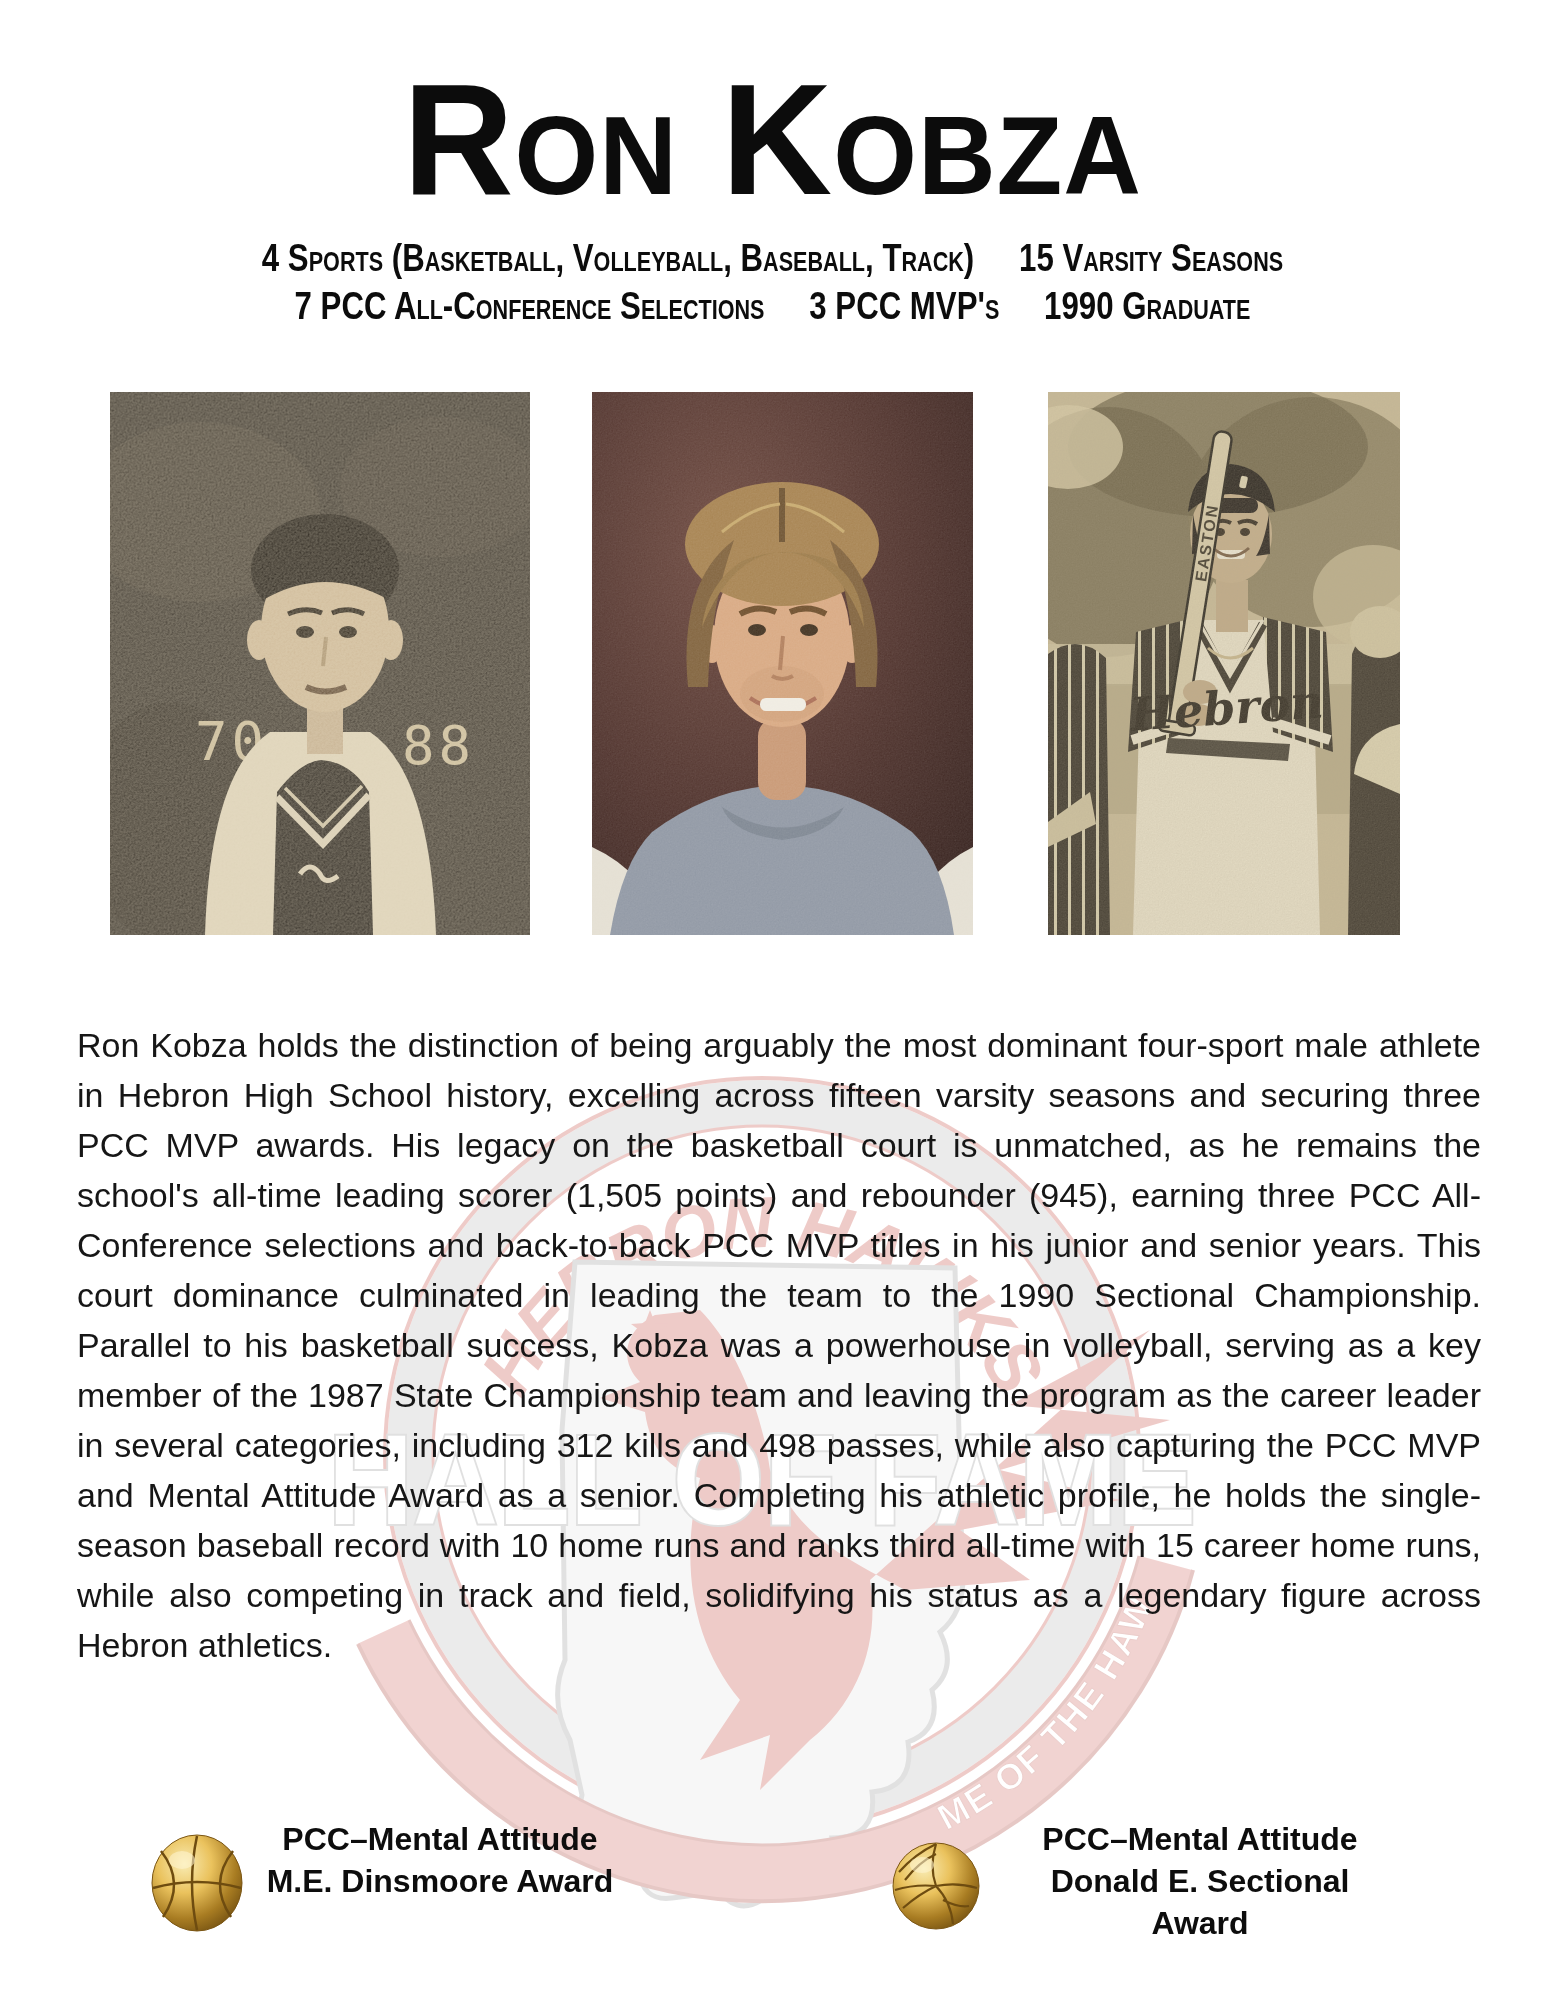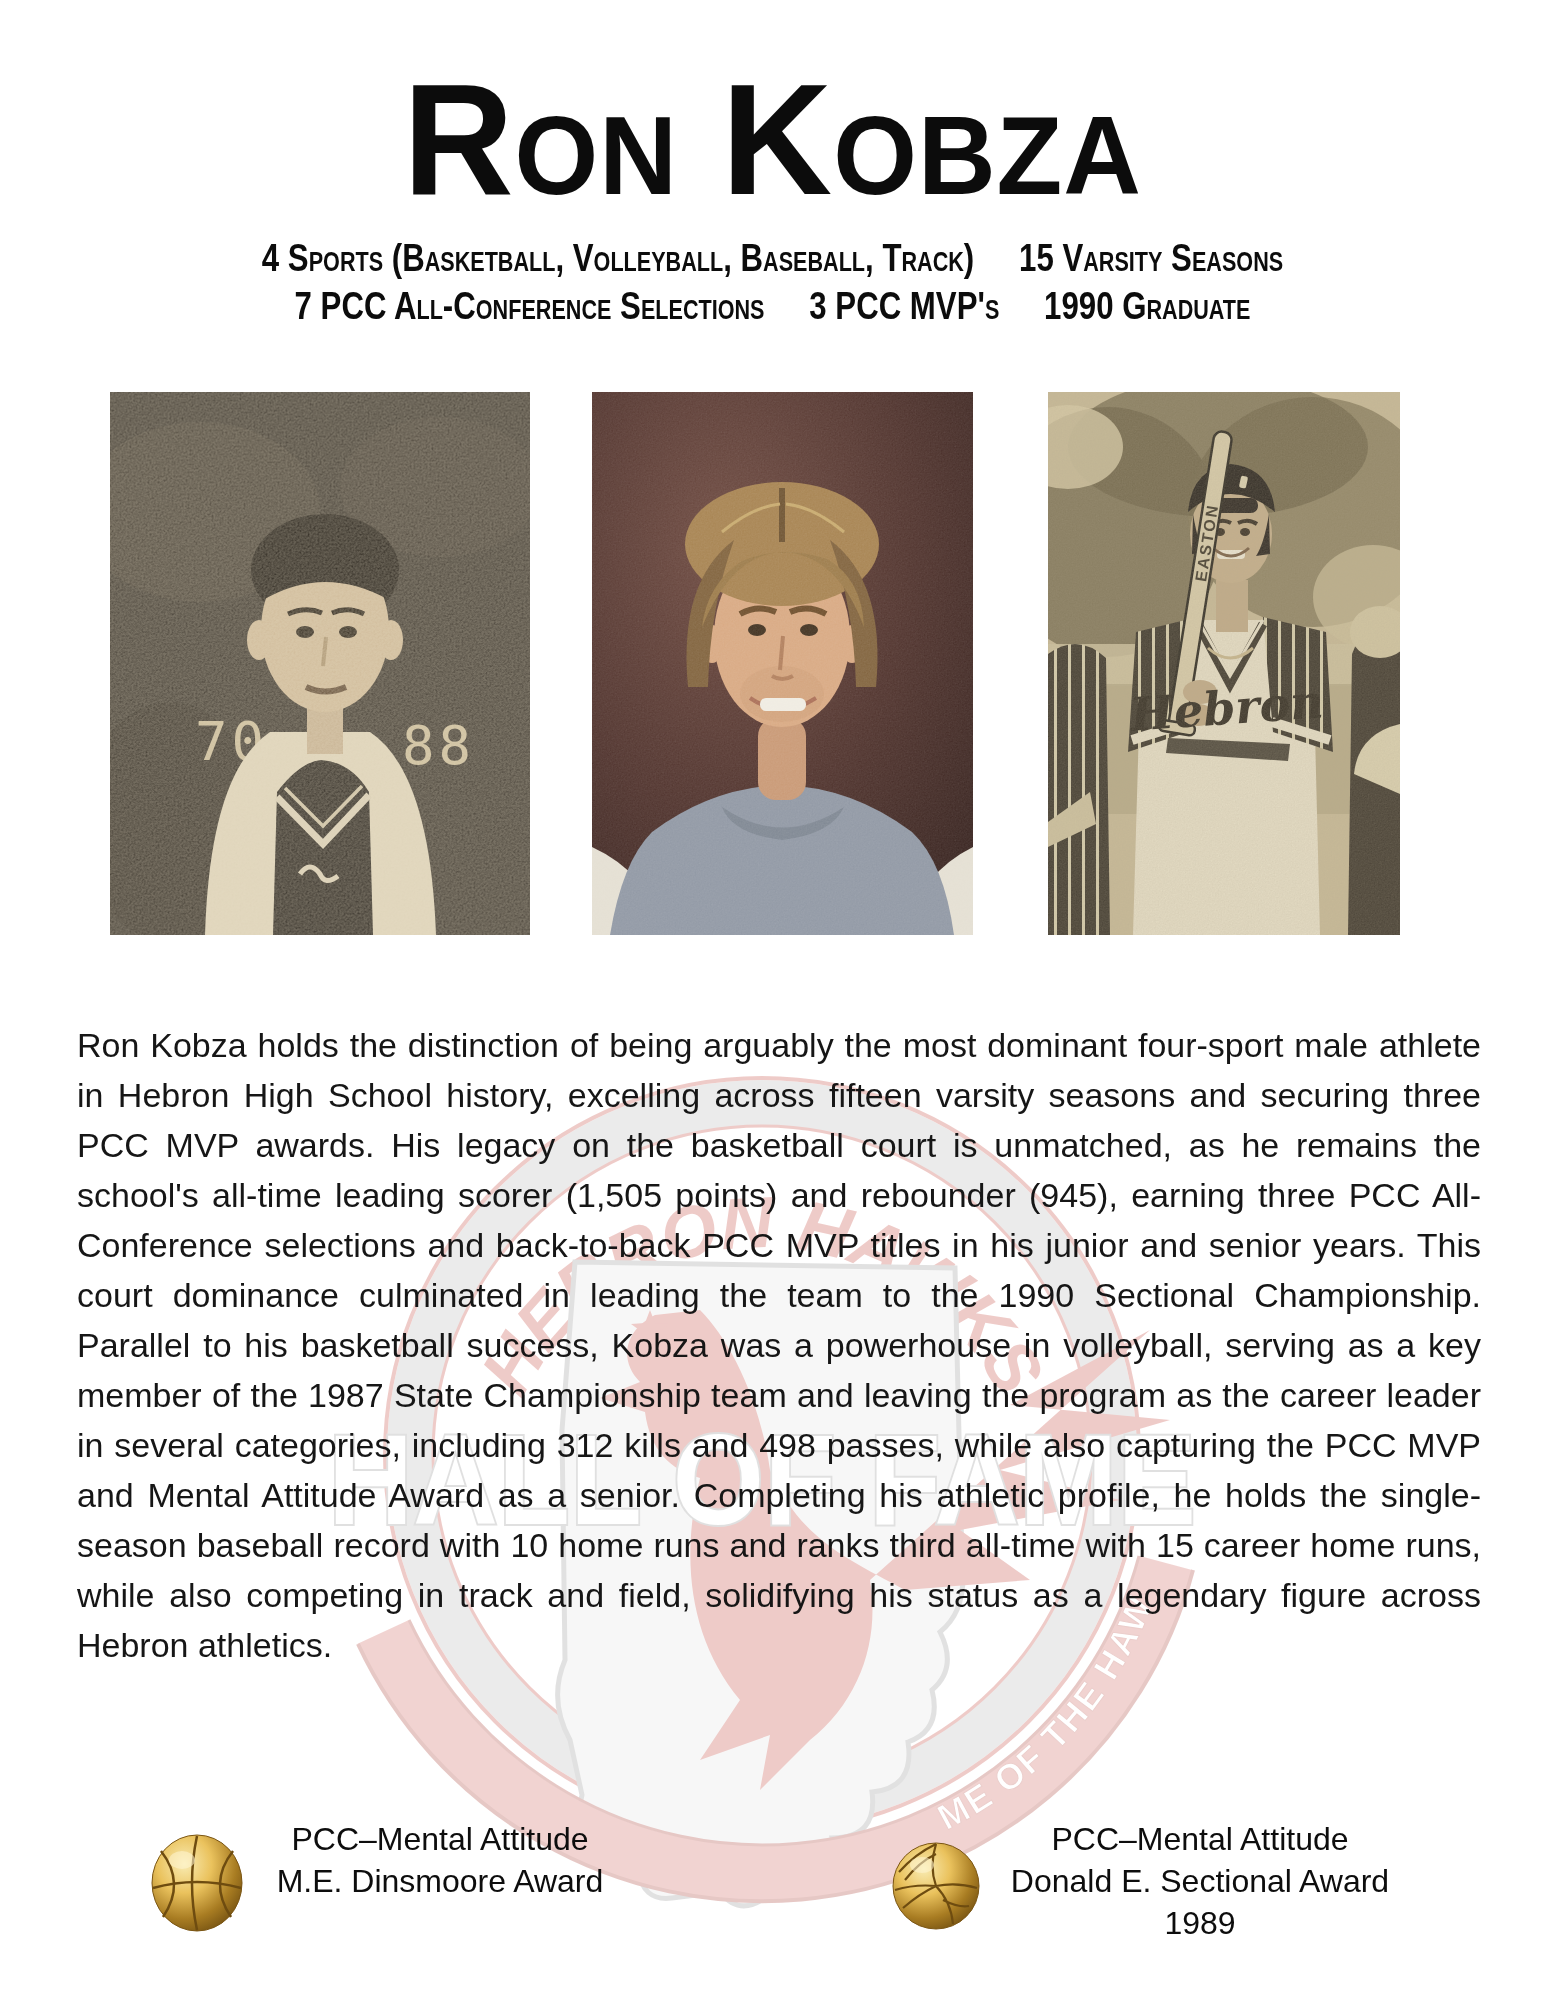--- a/index.html
+++ b/index.html
@@ -36,21 +36,21 @@
 
   
   .bio{
     position:absolute;left:77px;top:986px;width:1404px;z-index:2;
     font-size:34px;line-height:50px;text-align:justify;color:#161616;
   }
 
   
   .award-text{
     position:absolute;top:1818px;width:400px;z-index:2;text-align:center;
-    font-weight:normal;font-size:32px;line-height:42px;color:#0d0d0d;
+    font-weight:bold;font-size:32px;line-height:42px;color:#0d0d0d;
   }
   .award-text.left{left:240px;}
   .award-text.right{left:1000px;}
   .award-icon{position:absolute;z-index:2;}
   .ball-left{left:150px;top:1834px;width:94px;height:98px;}
   .ball-right{left:891px;top:1840px;width:90px;height:92px;}
   .award-icon svg{display:block;width:100%;height:100%;}
 
   
   .watermark{pointer-events:none;}
@@ -291,16 +291,15 @@
       <path d="M 45 4 Q 38 26 45 46" stroke="#6e4c10" stroke-width="2.2" fill="none"></path>
       <path d="M 45 4 Q 24 14 8 32 M 45 14 Q 28 22 14 40" stroke="#6e4c10" stroke-width="2.2" fill="none"></path>
       <path d="M 45 46 Q 24 44 4 50 M 45 46 Q 28 54 12 68" stroke="#6e4c10" stroke-width="2.2" fill="none"></path>
       <path d="M 45 46 Q 66 42 86 48 M 45 46 Q 60 62 62 84 M 52 60 Q 68 68 78 66" stroke="#6e4c10" stroke-width="2.2" fill="none"></path>
       <ellipse cx="31" cy="25" rx="12" ry="8" fill="#fff6d4" opacity=".55"></ellipse>
     </svg>
   </div>
   <div class="award-text right">
     <div>PCC–Mental Attitude</div>
     <div>Donald E. Sectional Award</div>
-    <div>1989</div>
   </div>
 
 </div>
 
 </body></html>

